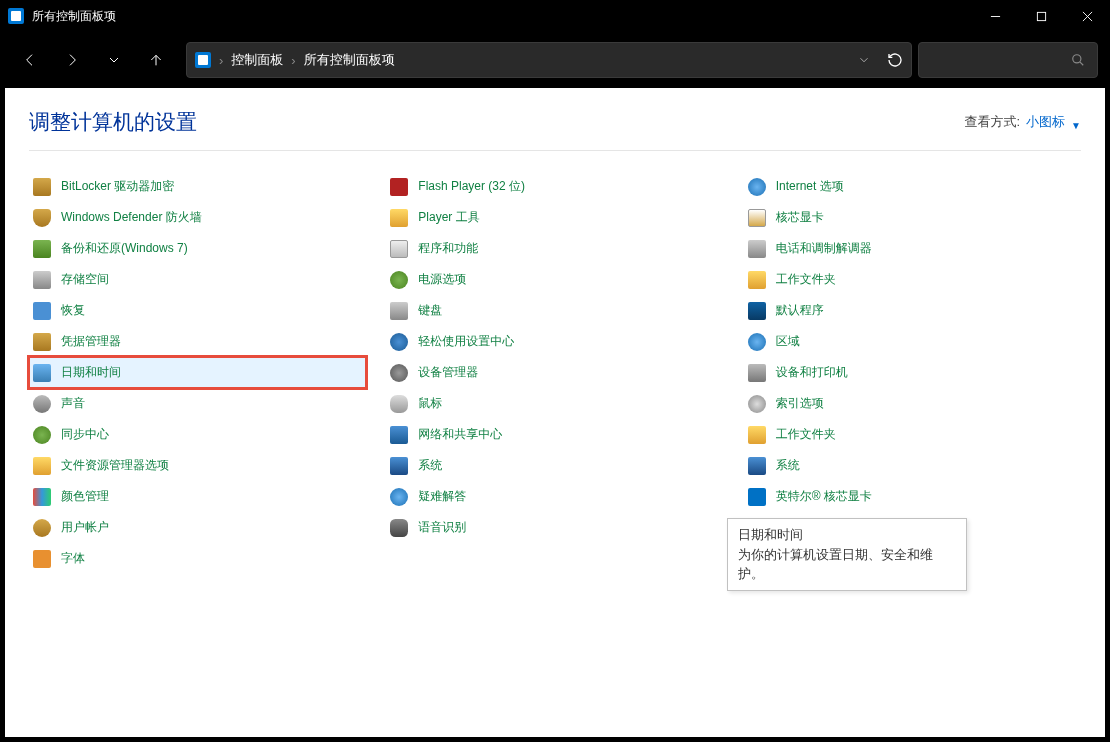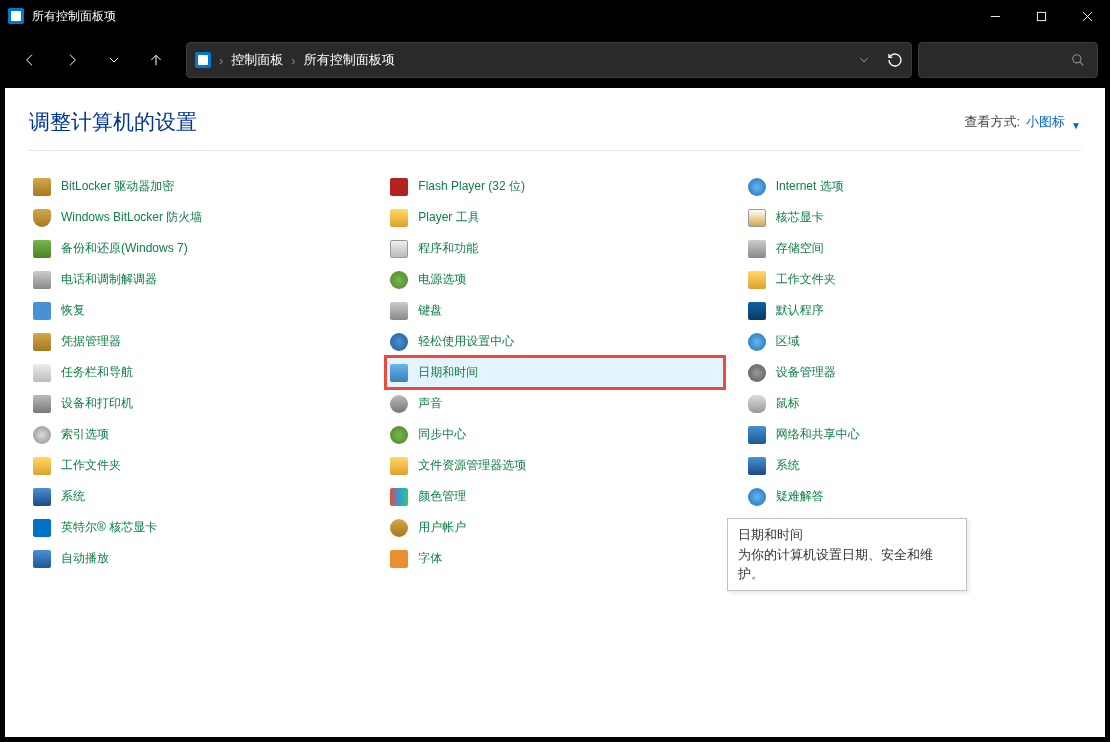--- a/index.html
+++ b/index.html
@@ -181,47 +181,47 @@
         <div class="cp-item">
           <span class="cp-icon ic-flash"></span>
           <span class="cp-label">Flash Player (32 位)</span>
         </div>
         <div class="cp-item">
           <span class="cp-icon ic-ie"></span>
           <span class="cp-label">Internet 选项</span>
         </div>
         <div class="cp-item">
           <span class="cp-icon ic-shield"></span>
-          <span class="cp-label">Windows BitLocker 防火墙</span>
+          <span class="cp-label">Windows Defender 防火墙</span>
         </div>
         <div class="cp-item">
           <span class="cp-icon ic-tools"></span>
           <span class="cp-label">Player 工具</span>
         </div>
         <div class="cp-item">
           <span class="cp-icon ic-flag"></span>
           <span class="cp-label">核芯显卡</span>
         </div>
         <div class="cp-item">
           <span class="cp-icon ic-backup"></span>
           <span class="cp-label">备份和还原(Windows 7)</span>
         </div>
         <div class="cp-item">
           <span class="cp-icon ic-prog"></span>
           <span class="cp-label">程序和功能</span>
         </div>
         <div class="cp-item">
+          <span class="cp-icon ic-modem"></span>
+          <span class="cp-label">电话和调制解调器</span>
+        </div>
+        <div class="cp-item">
           <span class="cp-icon ic-drive"></span>
           <span class="cp-label">存储空间</span>
         </div>
         <div class="cp-item">
-          <span class="cp-icon ic-modem"></span>
-          <span class="cp-label">电话和调制解调器</span>
-        </div>
-        <div class="cp-item">
           <span class="cp-icon ic-power"></span>
           <span class="cp-label">电源选项</span>
         </div>
         <div class="cp-item">
           <span class="cp-icon ic-folder"></span>
           <span class="cp-label">工作文件夹</span>
         </div>
         <div class="cp-item">
           <span class="cp-icon ic-recover"></span>
           <span class="cp-label">恢复</span>
@@ -238,24 +238,20 @@
           <span class="cp-icon ic-cred"></span>
           <span class="cp-label">凭据管理器</span>
         </div>
         <div class="cp-item">
           <span class="cp-icon ic-ease"></span>
           <span class="cp-label">轻松使用设置中心</span>
         </div>
         <div class="cp-item">
           <span class="cp-icon ic-globe"></span>
           <span class="cp-label">区域</span>
-        </div>
-        <div class="cp-item">
-          <span class="cp-icon ic-taskbar"></span>
-          <span class="cp-label">任务栏和导航</span>
         </div>
         <div class="cp-item highlighted">
           <span class="cp-icon ic-date"></span>
           <span class="cp-label">日期和时间</span>
         </div>
         <div class="cp-item">
           <span class="cp-icon ic-gear"></span>
           <span class="cp-label">设备管理器</span>
         </div>
         <div class="cp-item">

